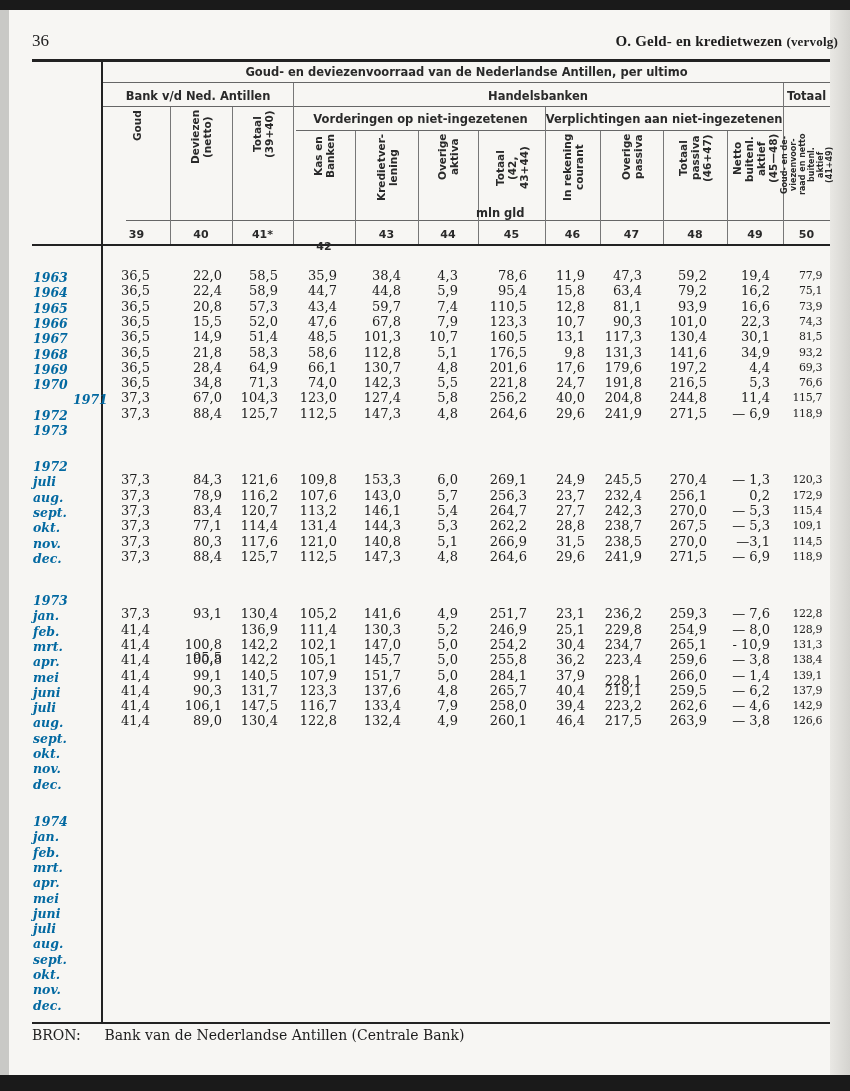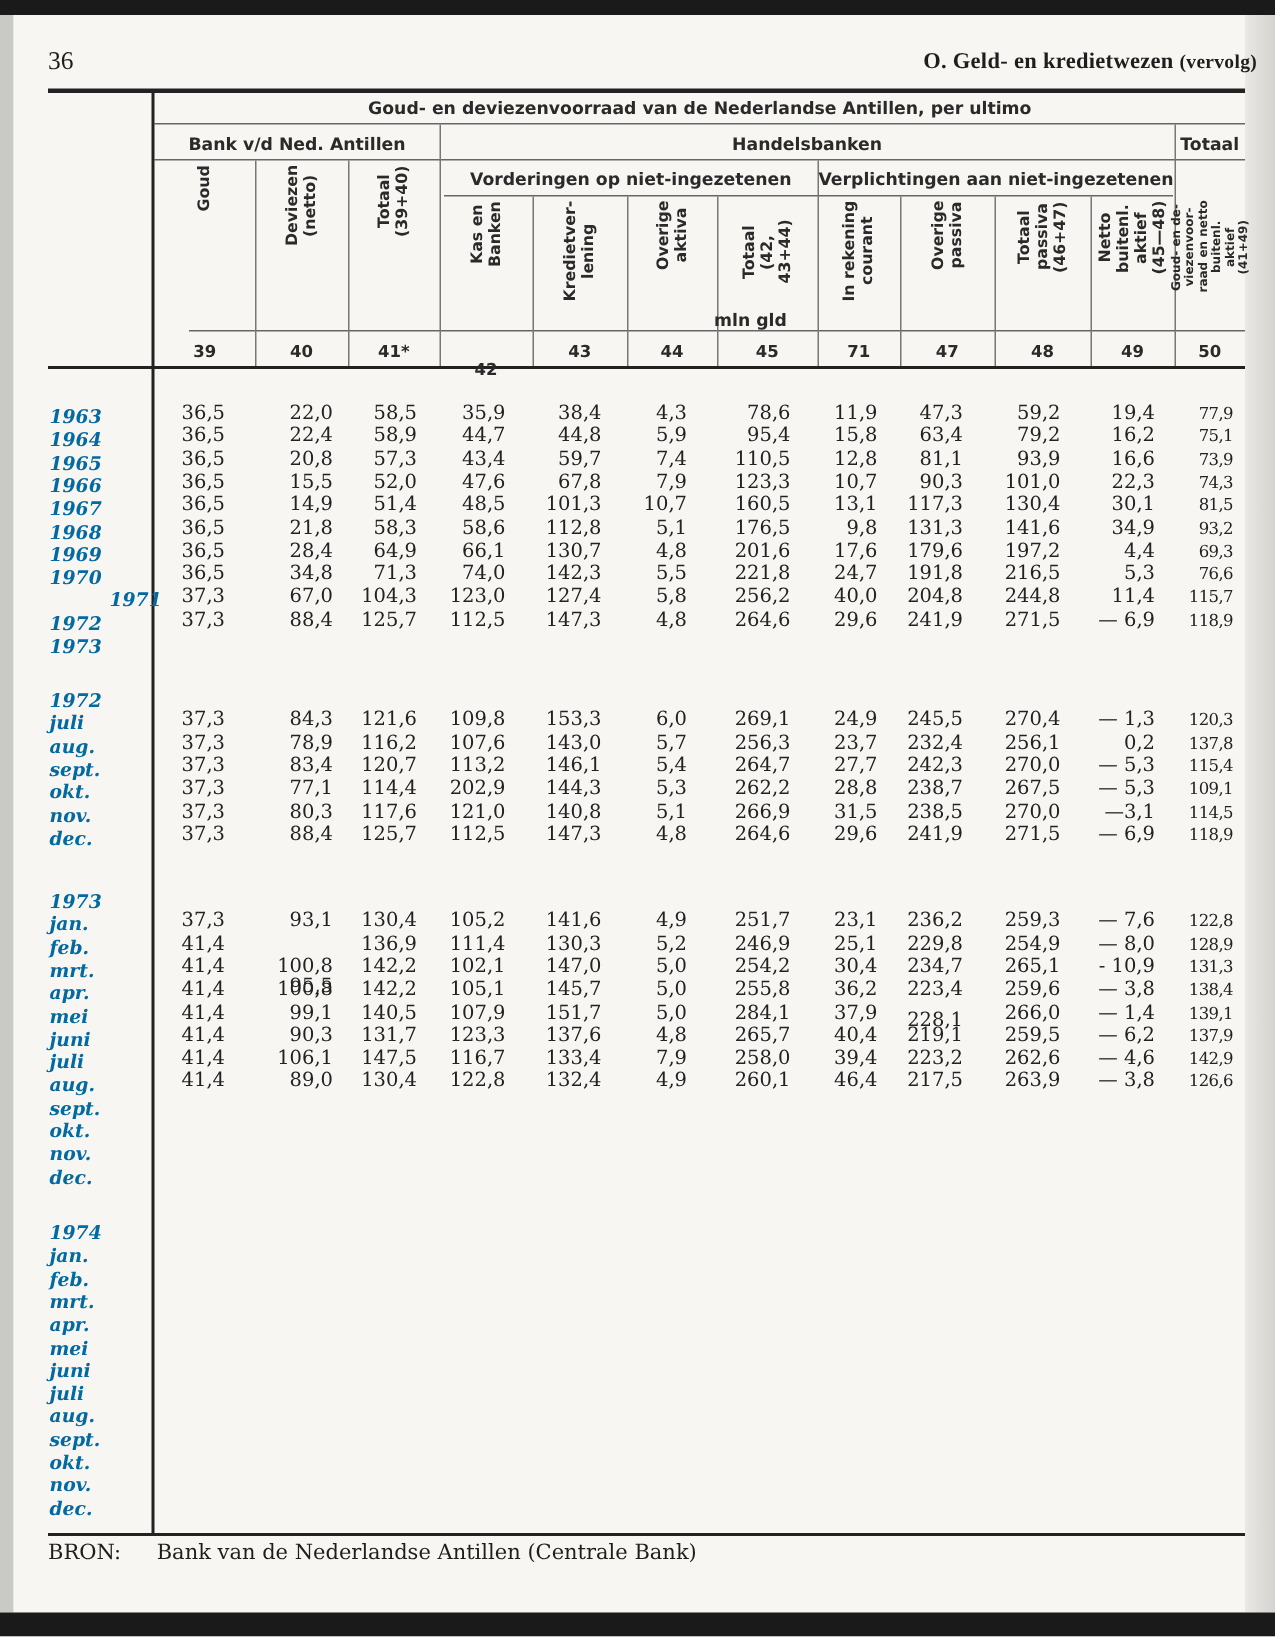--- a/index.html
+++ b/index.html
@@ -115,21 +115,21 @@
 (41+49)</div>
   </div>
 <div id="colnums">
     <div class="colnum" style="left: 103px; width: 67px;">39</div>
     <div class="colnum" style="left: 170px; width: 62px;">40</div>
     <div class="colnum" style="left: 232px; width: 61px;">41*</div>
     <div class="colnum" style="left: 293px; width: 62px; margin-top: 12px;">42</div>
     <div class="colnum" style="left: 355px; width: 63px;">43</div>
     <div class="colnum" style="left: 418px; width: 60px;">44</div>
     <div class="colnum" style="left: 478px; width: 67px;">45</div>
-    <div class="colnum" style="left: 545px; width: 55px;">71</div>
+    <div class="colnum" style="left: 545px; width: 55px;">46</div>
     <div class="colnum" style="left: 600px; width: 63px;">47</div>
     <div class="colnum" style="left: 663px; width: 64px;">48</div>
     <div class="colnum" style="left: 727px; width: 56px;">49</div>
     <div class="colnum" style="left: 783px; width: 47px;">50</div>
   </div>
 <div id="body-cells">
     <div class="rowlabel" style="top: 270px;">1963</div>
     <div class="cell" style="top: 268px; right: 700px;">36,5</div>
     <div class="cell" style="top: 268px; right: 628px;">22,0</div>
     <div class="cell" style="top: 268px; right: 572px;">58,5</div>
@@ -279,39 +279,39 @@
     <div class="cell" style="top: 487.6px; right: 628px;">78,9</div>
     <div class="cell" style="top: 487.6px; right: 572px;">116,2</div>
     <div class="cell" style="top: 487.6px; right: 513px;">107,6</div>
     <div class="cell" style="top: 487.6px; right: 449px;">143,0</div>
     <div class="cell" style="top: 487.6px; right: 392px;">5,7</div>
     <div class="cell" style="top: 487.6px; right: 323px;">256,3</div>
     <div class="cell" style="top: 487.6px; right: 265px;">23,7</div>
     <div class="cell" style="top: 487.6px; right: 208px;">232,4</div>
     <div class="cell" style="top: 487.6px; right: 143px;">256,1</div>
     <div class="cell" style="top: 487.6px; right: 80px;">0,2</div>
-    <div class="cell c50" style="top: 487.6px; right: 28px;">137,8</div>
+    <div class="cell c50" style="top: 487.6px; right: 28px;">172,9</div>
     <div class="rowlabel" style="top: 504.9px;">sept.</div>
     <div class="cell" style="top: 502.9px; right: 700px;">37,3</div>
     <div class="cell" style="top: 502.9px; right: 628px;">83,4</div>
     <div class="cell" style="top: 502.9px; right: 572px;">120,7</div>
     <div class="cell" style="top: 502.9px; right: 513px;">113,2</div>
     <div class="cell" style="top: 502.9px; right: 449px;">146,1</div>
     <div class="cell" style="top: 502.9px; right: 392px;">5,4</div>
     <div class="cell" style="top: 502.9px; right: 323px;">264,7</div>
     <div class="cell" style="top: 502.9px; right: 265px;">27,7</div>
     <div class="cell" style="top: 502.9px; right: 208px;">242,3</div>
     <div class="cell" style="top: 502.9px; right: 143px;">270,0</div>
     <div class="cell" style="top: 502.9px; right: 80px;">— 5,3</div>
     <div class="cell c50" style="top: 502.9px; right: 28px;">115,4</div>
     <div class="rowlabel" style="top: 520.2px;">okt.</div>
     <div class="cell" style="top: 518.2px; right: 700px;">37,3</div>
     <div class="cell" style="top: 518.2px; right: 628px;">77,1</div>
     <div class="cell" style="top: 518.2px; right: 572px;">114,4</div>
-    <div class="cell" style="top: 518.2px; right: 513px;">202,9</div>
+    <div class="cell" style="top: 518.2px; right: 513px;">131,4</div>
     <div class="cell" style="top: 518.2px; right: 449px;">144,3</div>
     <div class="cell" style="top: 518.2px; right: 392px;">5,3</div>
     <div class="cell" style="top: 518.2px; right: 323px;">262,2</div>
     <div class="cell" style="top: 518.2px; right: 265px;">28,8</div>
     <div class="cell" style="top: 518.2px; right: 208px;">238,7</div>
     <div class="cell" style="top: 518.2px; right: 143px;">267,5</div>
     <div class="cell" style="top: 518.2px; right: 80px;">— 5,3</div>
     <div class="cell c50" style="top: 518.2px; right: 28px;">109,1</div>
     <div class="rowlabel" style="top: 535.5px;">nov.</div>
     <div class="cell" style="top: 533.5px; right: 700px;">37,3</div>

